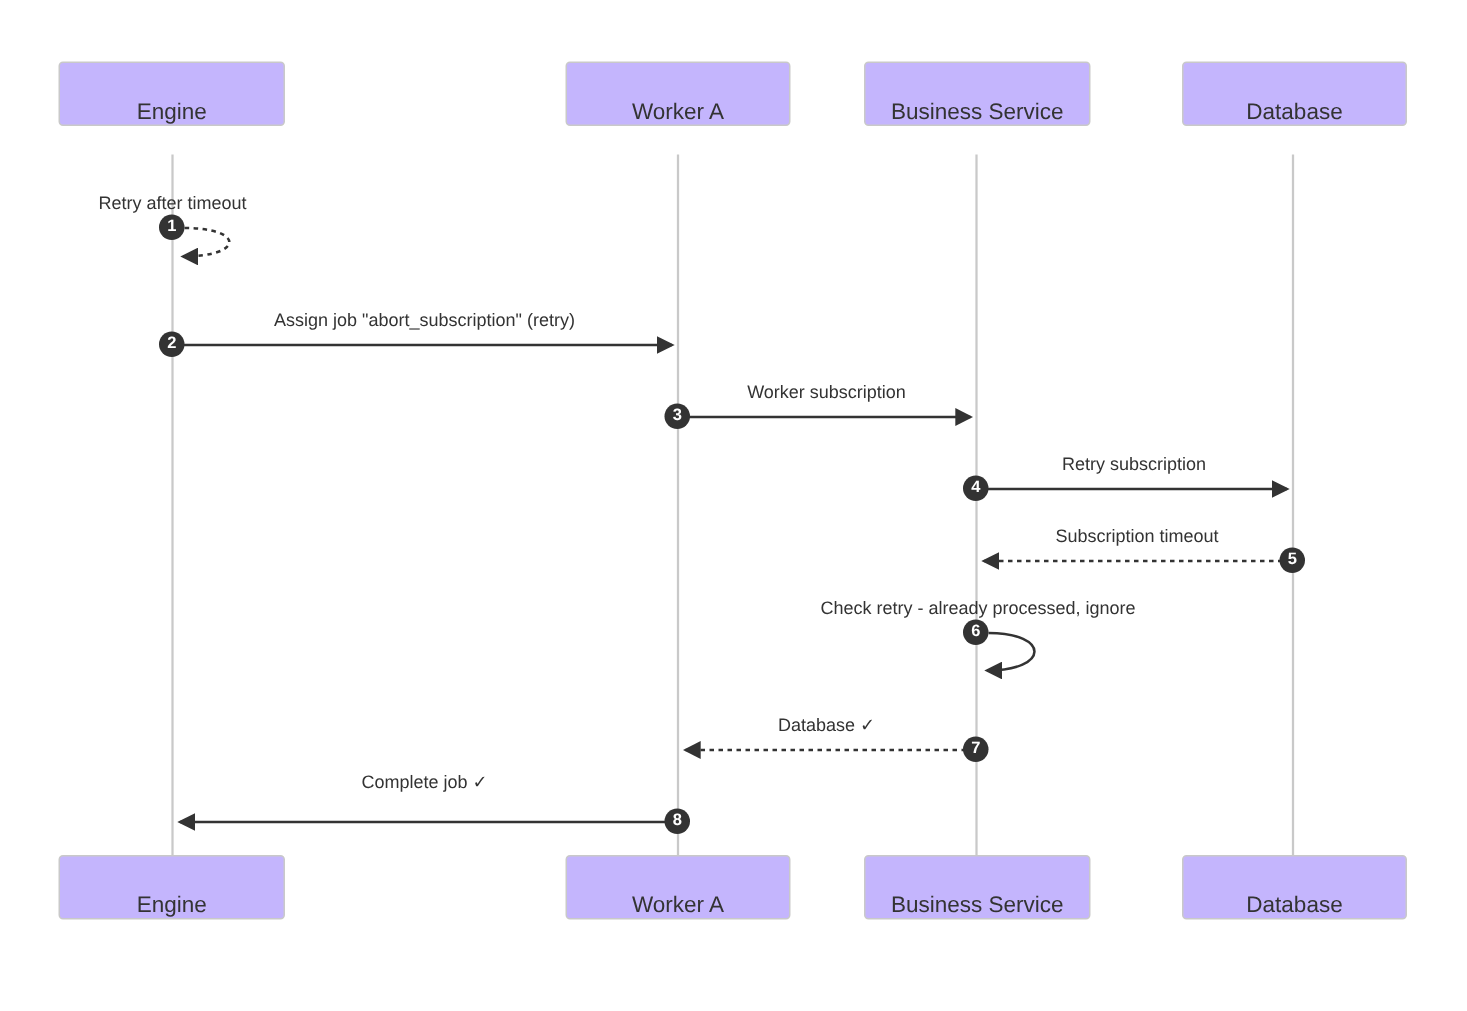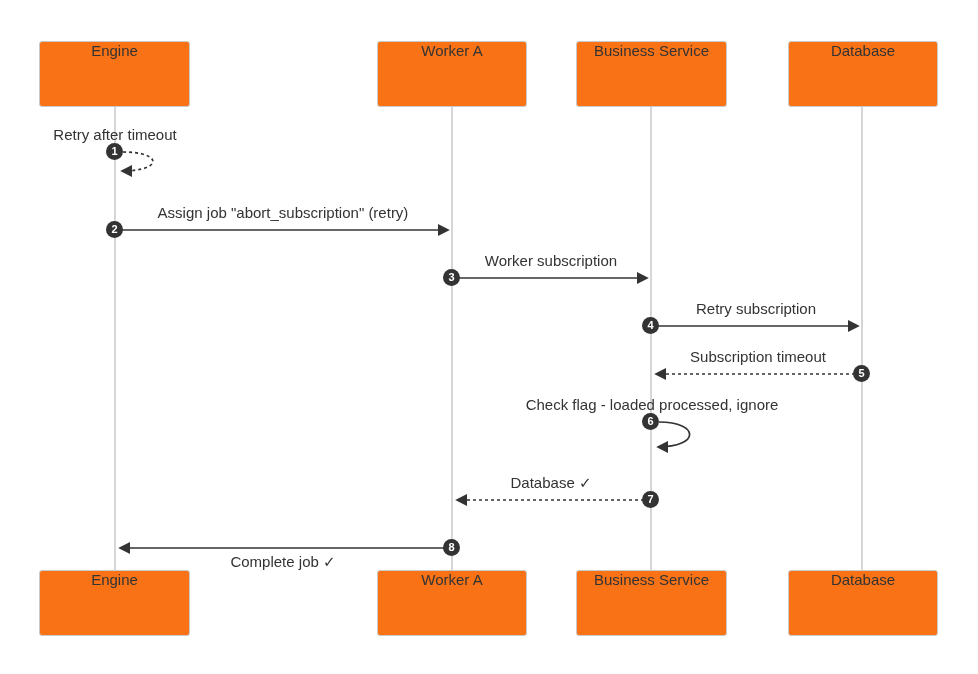--- a/index.html
+++ b/index.html
@@ -28,36 +28,36 @@
     stroke: #333333;
     stroke-width: 1.7;
     fill: none;
   }
   .msg.dashed {
     stroke-dasharray: 3 3;
   }
   .actor-box {
     position: absolute;
     width: 151px;
-    height: 66px;
-    background: #f97316;
+    height: 43px;
+    background: #c4b5fd;
     border: 1px solid #c9c9c9;
     border-radius: 3px;
     box-sizing: border-box;
     display: flex;
-    align-items: flex-start;
+    align-items: flex-end;
     justify-content: center;
     font-size: 15px;
     color: #333333;
   }
   .msg-label {
     position: absolute;
     transform: translateX(-50%);
     white-space: nowrap;
-    font-size: 15px;
+    font-size: 12px;
     color: #333333;
     line-height: 18px;
   }
   .num-badge {
     position: absolute;
     width: 17px;
     height: 17px;
     border-radius: 50%;
     background: #333333;
     color: #ffffff;
@@ -118,23 +118,23 @@
   </div>
   <div class="actor-box" style="left:788px; top:570px; width:150px;">
     <span>Database</span>
   </div>
 
   <div class="msg-label" style="left:115px; top:126px;">Retry after timeout</div>
   <div class="msg-label" style="left:283px; top:204px;">Assign job "abort_subscription" (retry)</div>
   <div class="msg-label" style="left:551px; top:252px;">Worker subscription</div>
   <div class="msg-label" style="left:756px; top:300px;">Retry subscription</div>
   <div class="msg-label" style="left:758px; top:348px;">Subscription timeout</div>
-  <div class="msg-label" style="left:652px; top:396px;">Check flag - loaded processed, ignore</div>
+  <div class="msg-label" style="left:652px; top:396px;">Check retry - already processed, ignore</div>
   <div class="msg-label" style="left:551px; top:474px;">Database ✓</div>
-  <div class="msg-label" style="left:283px; top:553px;">Complete job ✓</div>
+  <div class="msg-label" style="left:283px; top:512px;">Complete job ✓</div>
 
   <div class="num-badge" style="left:106px; top:143px;">1</div>
   <div class="num-badge" style="left:106px; top:221px;">2</div>
   <div class="num-badge" style="left:443px; top:269px;">3</div>
   <div class="num-badge" style="left:642px; top:317px;">4</div>
   <div class="num-badge" style="left:853px; top:365px;">5</div>
   <div class="num-badge" style="left:642px; top:413px;">6</div>
   <div class="num-badge" style="left:642px; top:491px;">7</div>
   <div class="num-badge" style="left:443px; top:539px;">8</div>
 

